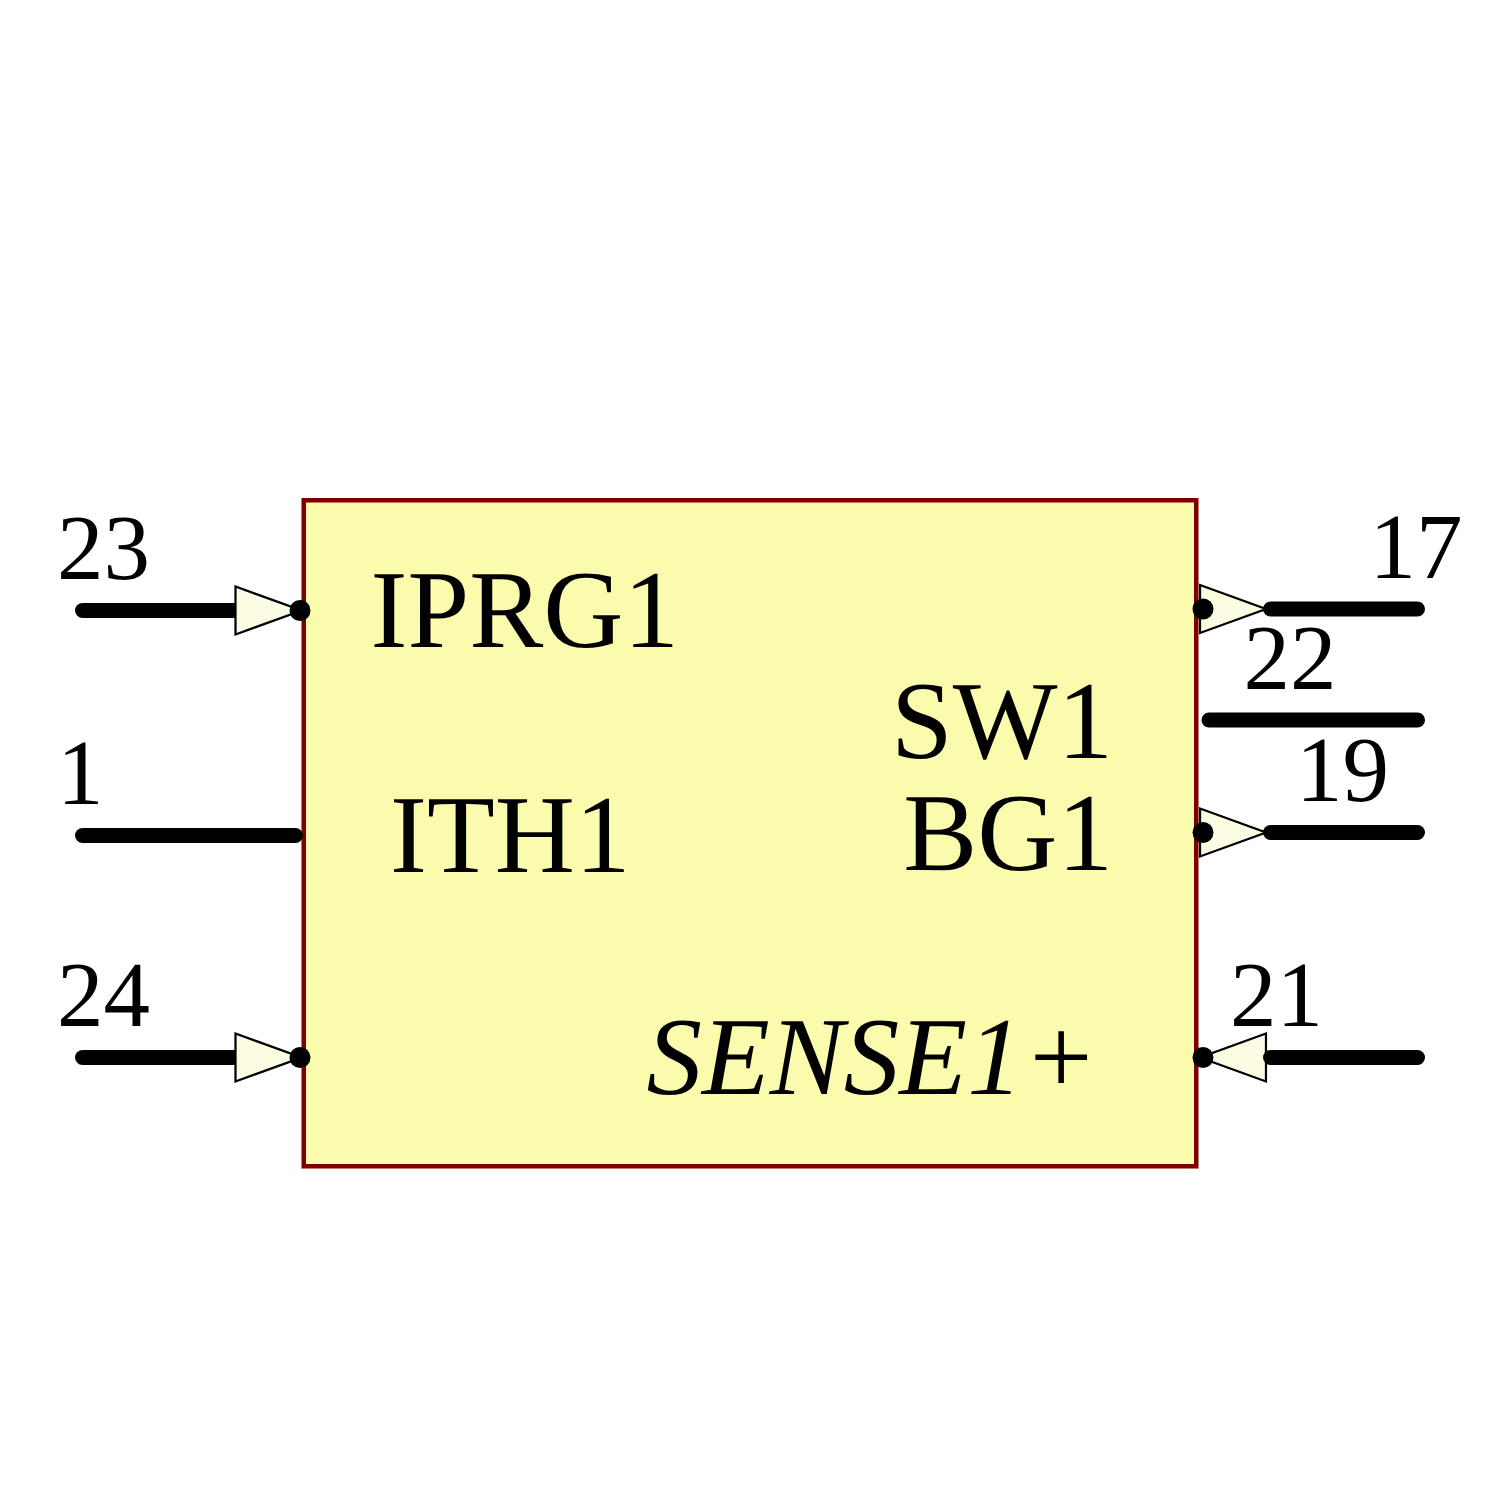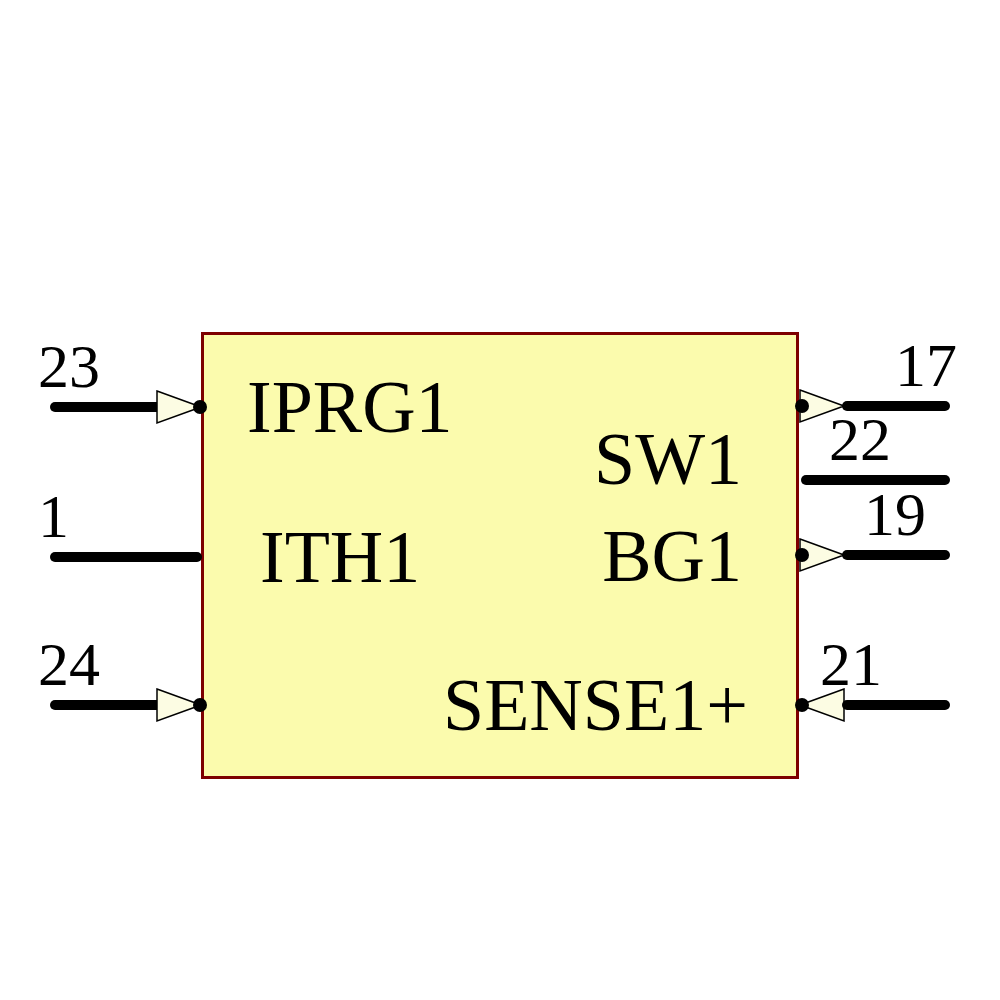--- a/index.html
+++ b/index.html
@@ -16,21 +16,21 @@
     position:relative;width:1000px;height:1000px;background:var(--background);overflow:hidden;
   }
   .symbol-body{
     position:absolute;left:201px;top:332px;width:598px;height:447px;
     box-sizing:border-box;background:var(--body-fill);border:3px solid var(--body-border);
   }
   .pin-label{
     position:absolute;font-size:74px;line-height:74px;color:var(--text);white-space:nowrap;
   }
   .label-right{left:442px;width:300px;text-align:right;}
-  .sense-right{left:443px;}
+  .sense-right{left:431px;font-style:italic;}
   .pin-group{position:absolute;left:0;top:0;width:0;height:0;}
   .wire{
     position:absolute;height:10px;border-radius:5px;background:var(--pin-line);
   }
   .arrow{position:absolute;}
   .arrow polygon{fill:var(--arrow-fill);stroke:var(--pin-line);stroke-width:1.5;}
   .dot{
     position:absolute;width:14px;height:14px;border-radius:50%;background:var(--pin-line);
   }
   .pin-number{
@@ -42,21 +42,21 @@
 </head>
 <body>
 
 <div class="canvas">
 
   <div class="symbol-body"></div>
 
   <div class="pin-label" style="left:247px;top:370px;text-align:center;">IPRG1</div>
   <div class="pin-label" style="left:260px;top:520px;">ITH1</div>
 
-  <div class="pin-label label-right" style="top:422px;">SW1</div>
+  <div class="pin-label label-right" style="top:444px;">SW1</div>
   <div class="pin-label label-right" style="top:519px;text-align:right;">BG1</div>
   <div class="pin-label label-right sense-right" style="top:668px;">SENSE1+</div>
 
   <div class="pin-group">
     <div class="wire" style="left:50px;top:402px;width:112px;"></div>
     <svg class="arrow" style="left:156px;top:389px;" width="46" height="36" viewBox="0 0 46 36">
         <polygon points="1,2 45,18 1,34"></polygon>
       </svg>
     <div class="dot" style="left:193px;top:400px;"></div>
     <div class="pin-number num-left" style="left:38px;top:335px;">23</div>
@@ -75,21 +75,21 @@
     <div class="dot" style="left:193px;top:698px;"></div>
     <div class="pin-number num-left" style="left:38px;top:633px;">24</div>
   </div>
 
   <div class="pin-group">
     <svg class="arrow" style="left:799px;top:388px;" width="46" height="36" viewBox="0 0 46 36">
         <polygon points="1,2 45,18 1,34"></polygon>
       </svg>
     <div class="wire" style="left:842px;top:401px;width:108px;"></div>
     <div class="dot" style="left:795px;top:399px;"></div>
-    <div class="pin-number num-right" style="left:876px;top:334px;">17</div>
+    <div class="pin-number num-right" style="left:894px;top:334px;">17</div>
   </div>
 
   <div class="pin-group">
     <div class="wire" style="left:801px;top:475px;width:149px;"></div>
     <div class="pin-number num-right" style="left:810px;top:408px;">22</div>
   </div>
 
   <div class="pin-group">
     <svg class="arrow" style="left:799px;top:537px;" width="46" height="36" viewBox="0 0 46 36">
         <polygon points="1,2 45,18 1,34"></polygon>

